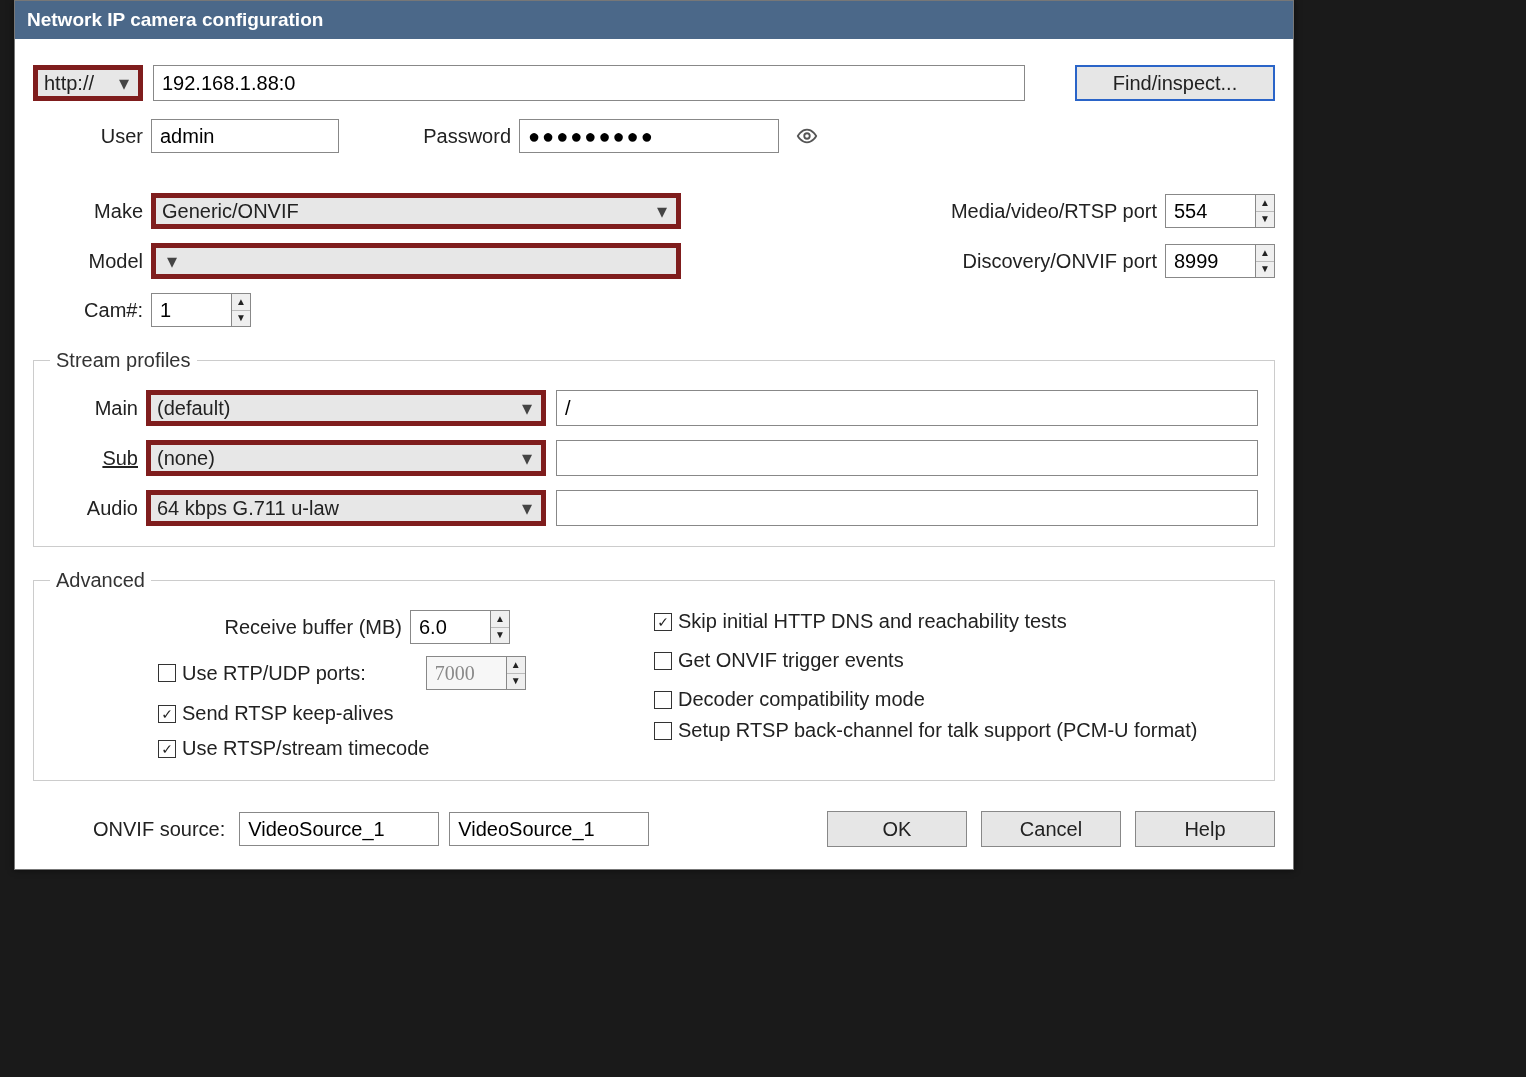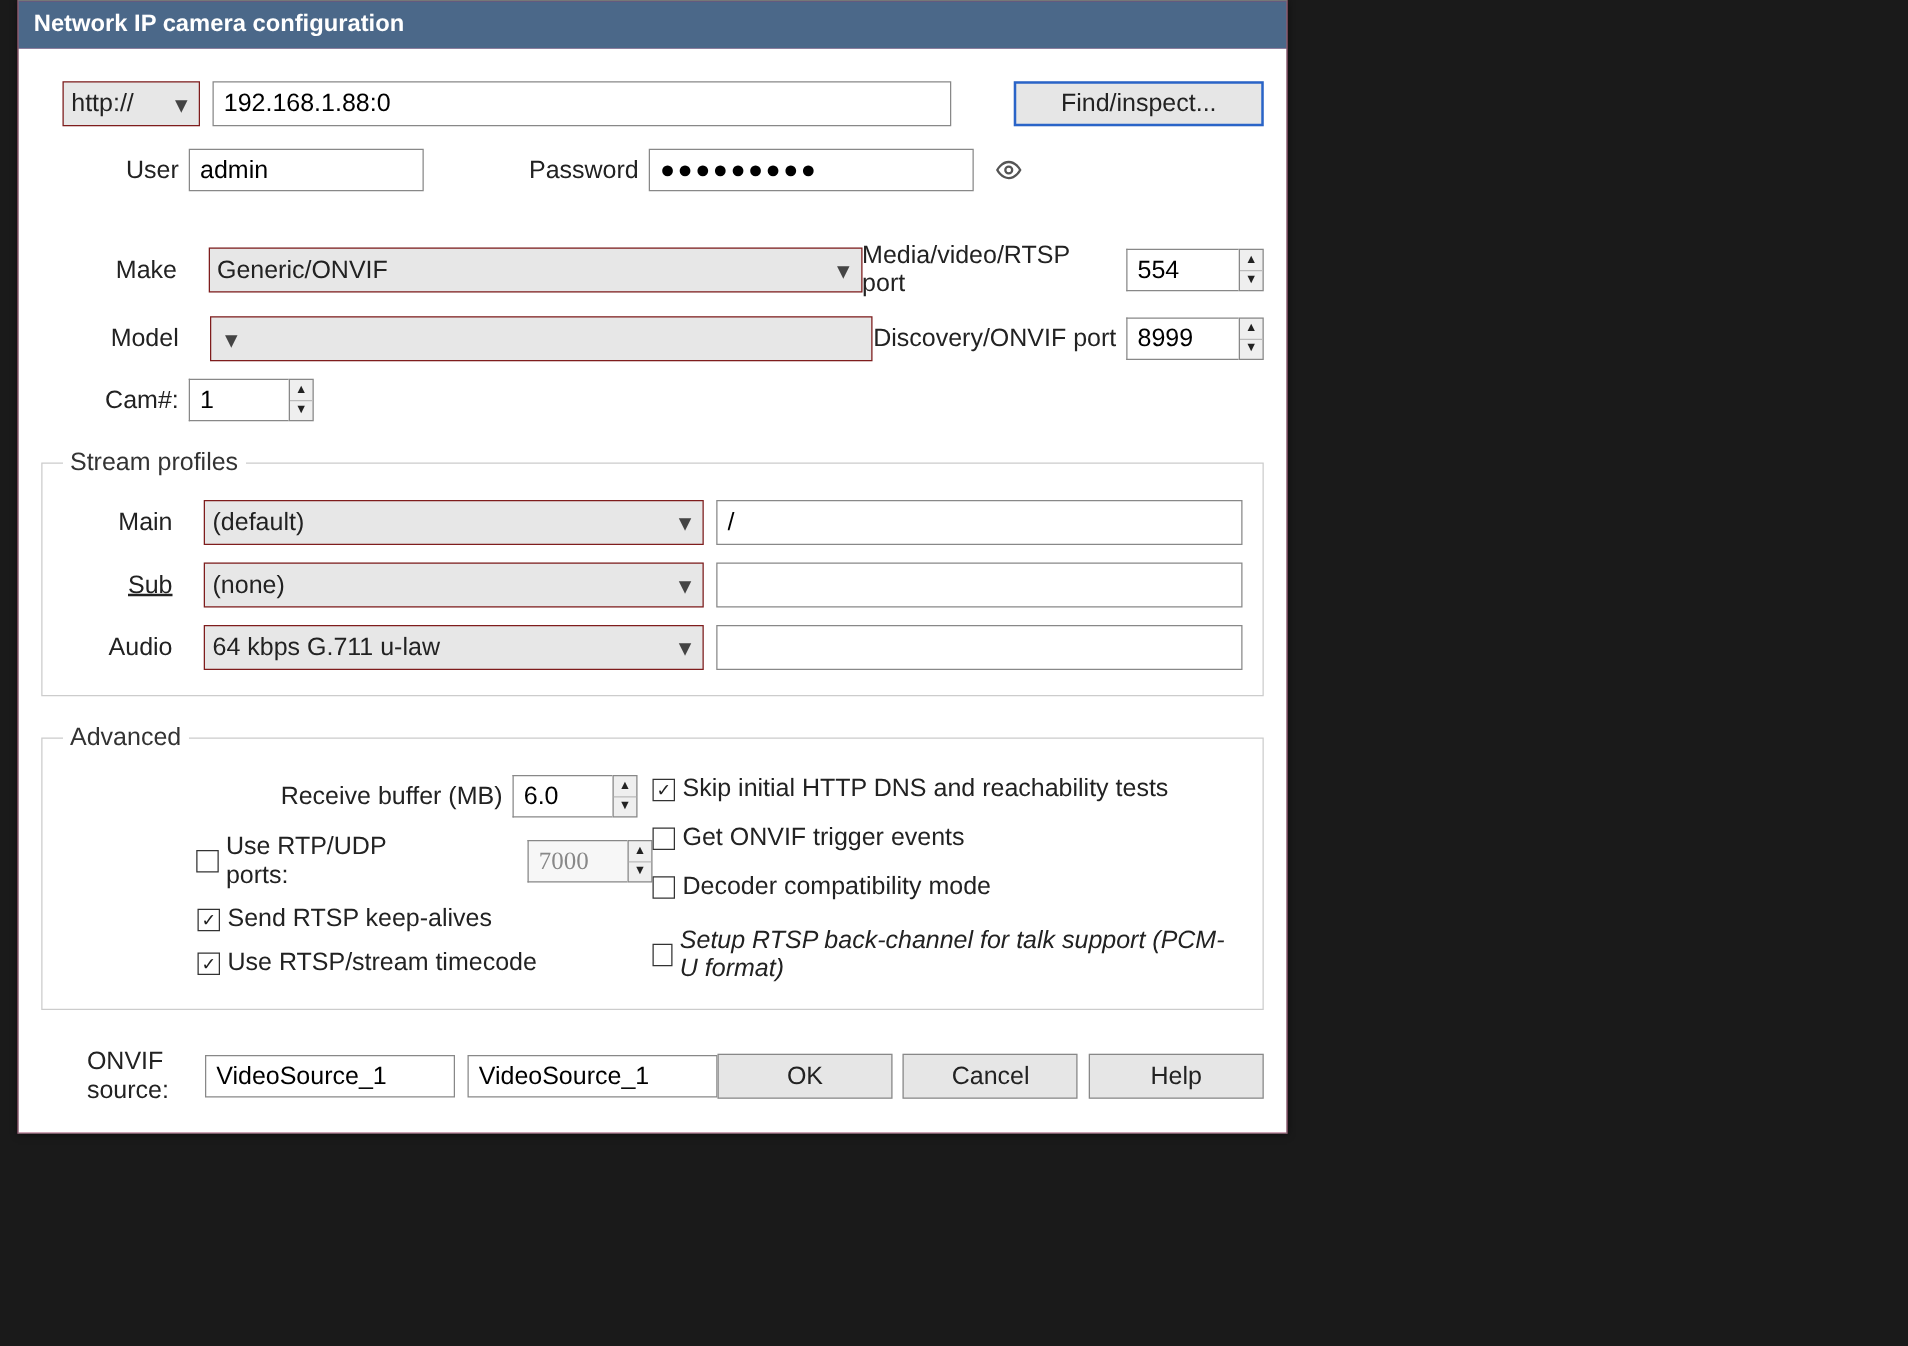--- a/index.html
+++ b/index.html
@@ -11,23 +11,23 @@
     color: #222;
     width: 1526px;
     height: 1077px;
     overflow: hidden;
     position: relative;
   }
   .window {
     position: absolute;
     left: 14px;
     top: 0;
-    width: 1016px;
+    width: 1280px;
     border: 1px solid #777;
-    background: #be185d;
+    background: #6d28d9;
     box-shadow: 0 0 6px rgba(0,0,0,.6);
   }
   .titlebar {
     height: 38px;
     background: #4b6889;
     color: #fff;
     display: flex;
     align-items: center;
     padding: 0 12px;
     font-size: 19px;
@@ -54,31 +54,30 @@
     padding:2px 8px;
     font-family:inherit;
     font-size:20px;
     background:#fff;
   }
   .text-input.lg { height:36px; }
   .text-input.dis { background:#f7f7f7; color:#888;font-family:Liberation Serif, serif; }
 
   .select {
     height:36px;
-    border:1px solid #7f1d1d;
+    border:5px solid #7f1d1d;
     background:#e7e7e7;
     font-family:inherit;
     font-size:20px;
     padding-left:6px;
     display:flex;
     align-items:center;
     justify-content:space-between;
     padding-right:4px;
     cursor:default;
-    margin-left:17px;
   }
   .select .chev {
     width:20px; text-align:center; color:#444;
   }
 
   .spin { display:flex; }
   .spin input { border-right:none; }
   .spinbtns {
     display:flex;
     flex-direction:column;
@@ -309,21 +308,21 @@
             <span>Skip initial HTTP DNS and reachability tests</span>
           </div>
           <div class="row" style="margin-top:16px;">
             <span class="chk"></span>
             <span>Get ONVIF trigger events</span>
           </div>
           <div class="row" style="margin-top:16px;">
             <span class="chk"></span>
             <span>Decoder compatibility mode</span>
           </div>
-          <div class="row" style="margin-top:20px;font-style:italic;">
+          <div class="row" style="margin-top:8px;">
             <span class="chk"></span>
             <span>Setup RTSP back-channel for talk support (PCM-U format)</span>
           </div>
         </div>
       </div>
     </fieldset>
 
     <div class="row" style="margin-top:30px;">
       <div style="width:60px;"></div>
       <label class="fld">ONVIF source:</label>

